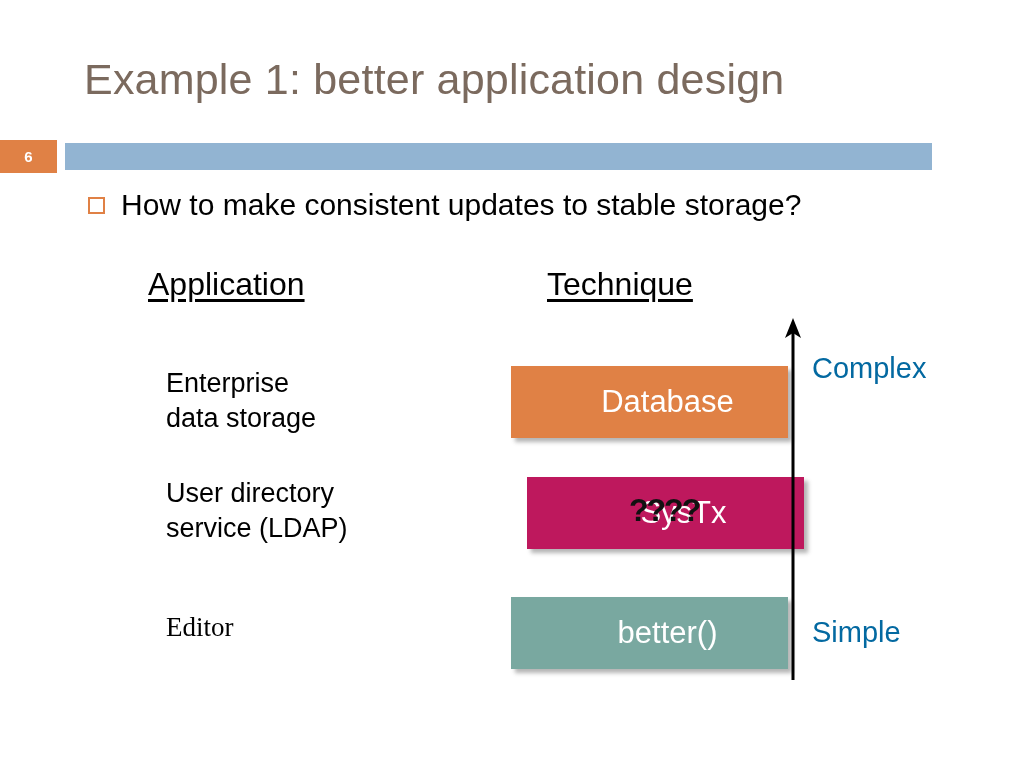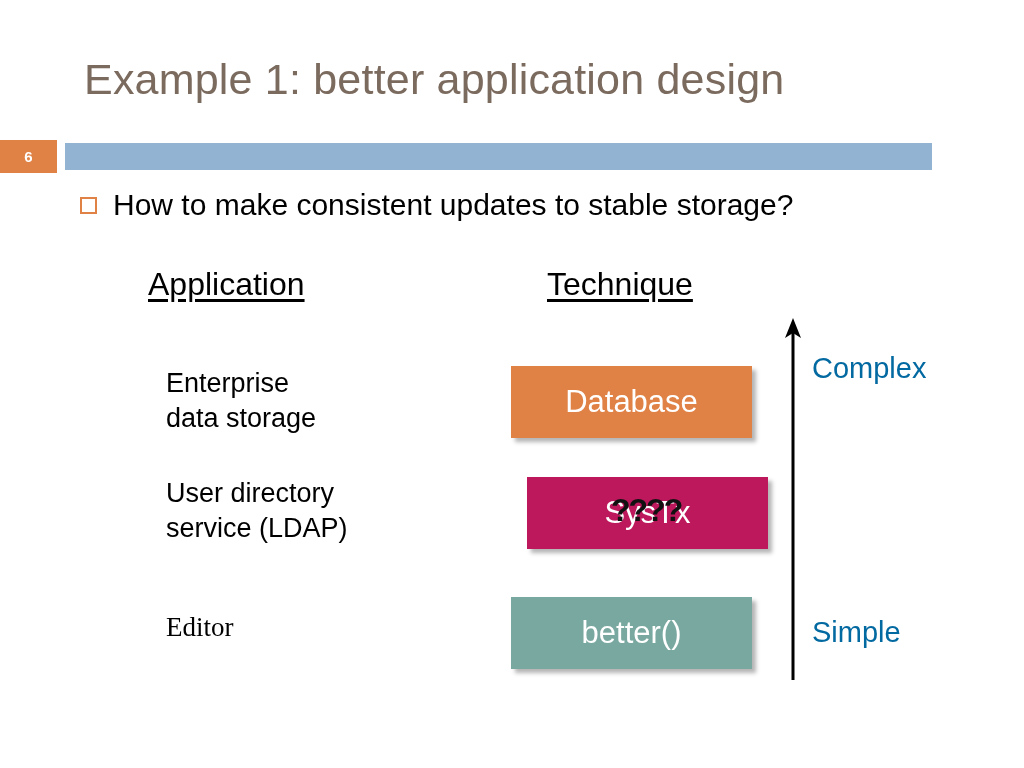--- a/index.html
+++ b/index.html
@@ -51,21 +51,21 @@
     left: 65px;
     top: 143px;
     width: 959px;
     height: 27px;
     background: #92b4d2;
   }
 
   
   #bullet-row {
     position: absolute;
-    left: 80px;
+    left: 88px;
     top: 188px;
     display: flex;
     align-items: center;
   }
   #bullet-marker {
     width: 17px;
     height: 17px;
     border: 2px solid #e08145;
     box-sizing: border-box;
     margin-right: 16px;
@@ -104,20 +104,21 @@
   
   .tech-box {
     position: absolute;
     left: 511px;
     width: 241px;
     height: 72px;
     display: flex;
     align-items: center;
     justify-content: center;
     box-shadow: 4px 4px 4px rgba(90, 90, 90, 0.45);
+    padding-left: 36px;
   }
   .tech-box-label {
     font-size: 31px;
     color: #ffffff;
     white-space: nowrap;
     position: relative;
     z-index: 1;
   }
   #tech-box-0 { top: 366px; background: #e08145; }
   #tech-box-1 { top: 477px; background: #be185d; margin-left: 16px; }

